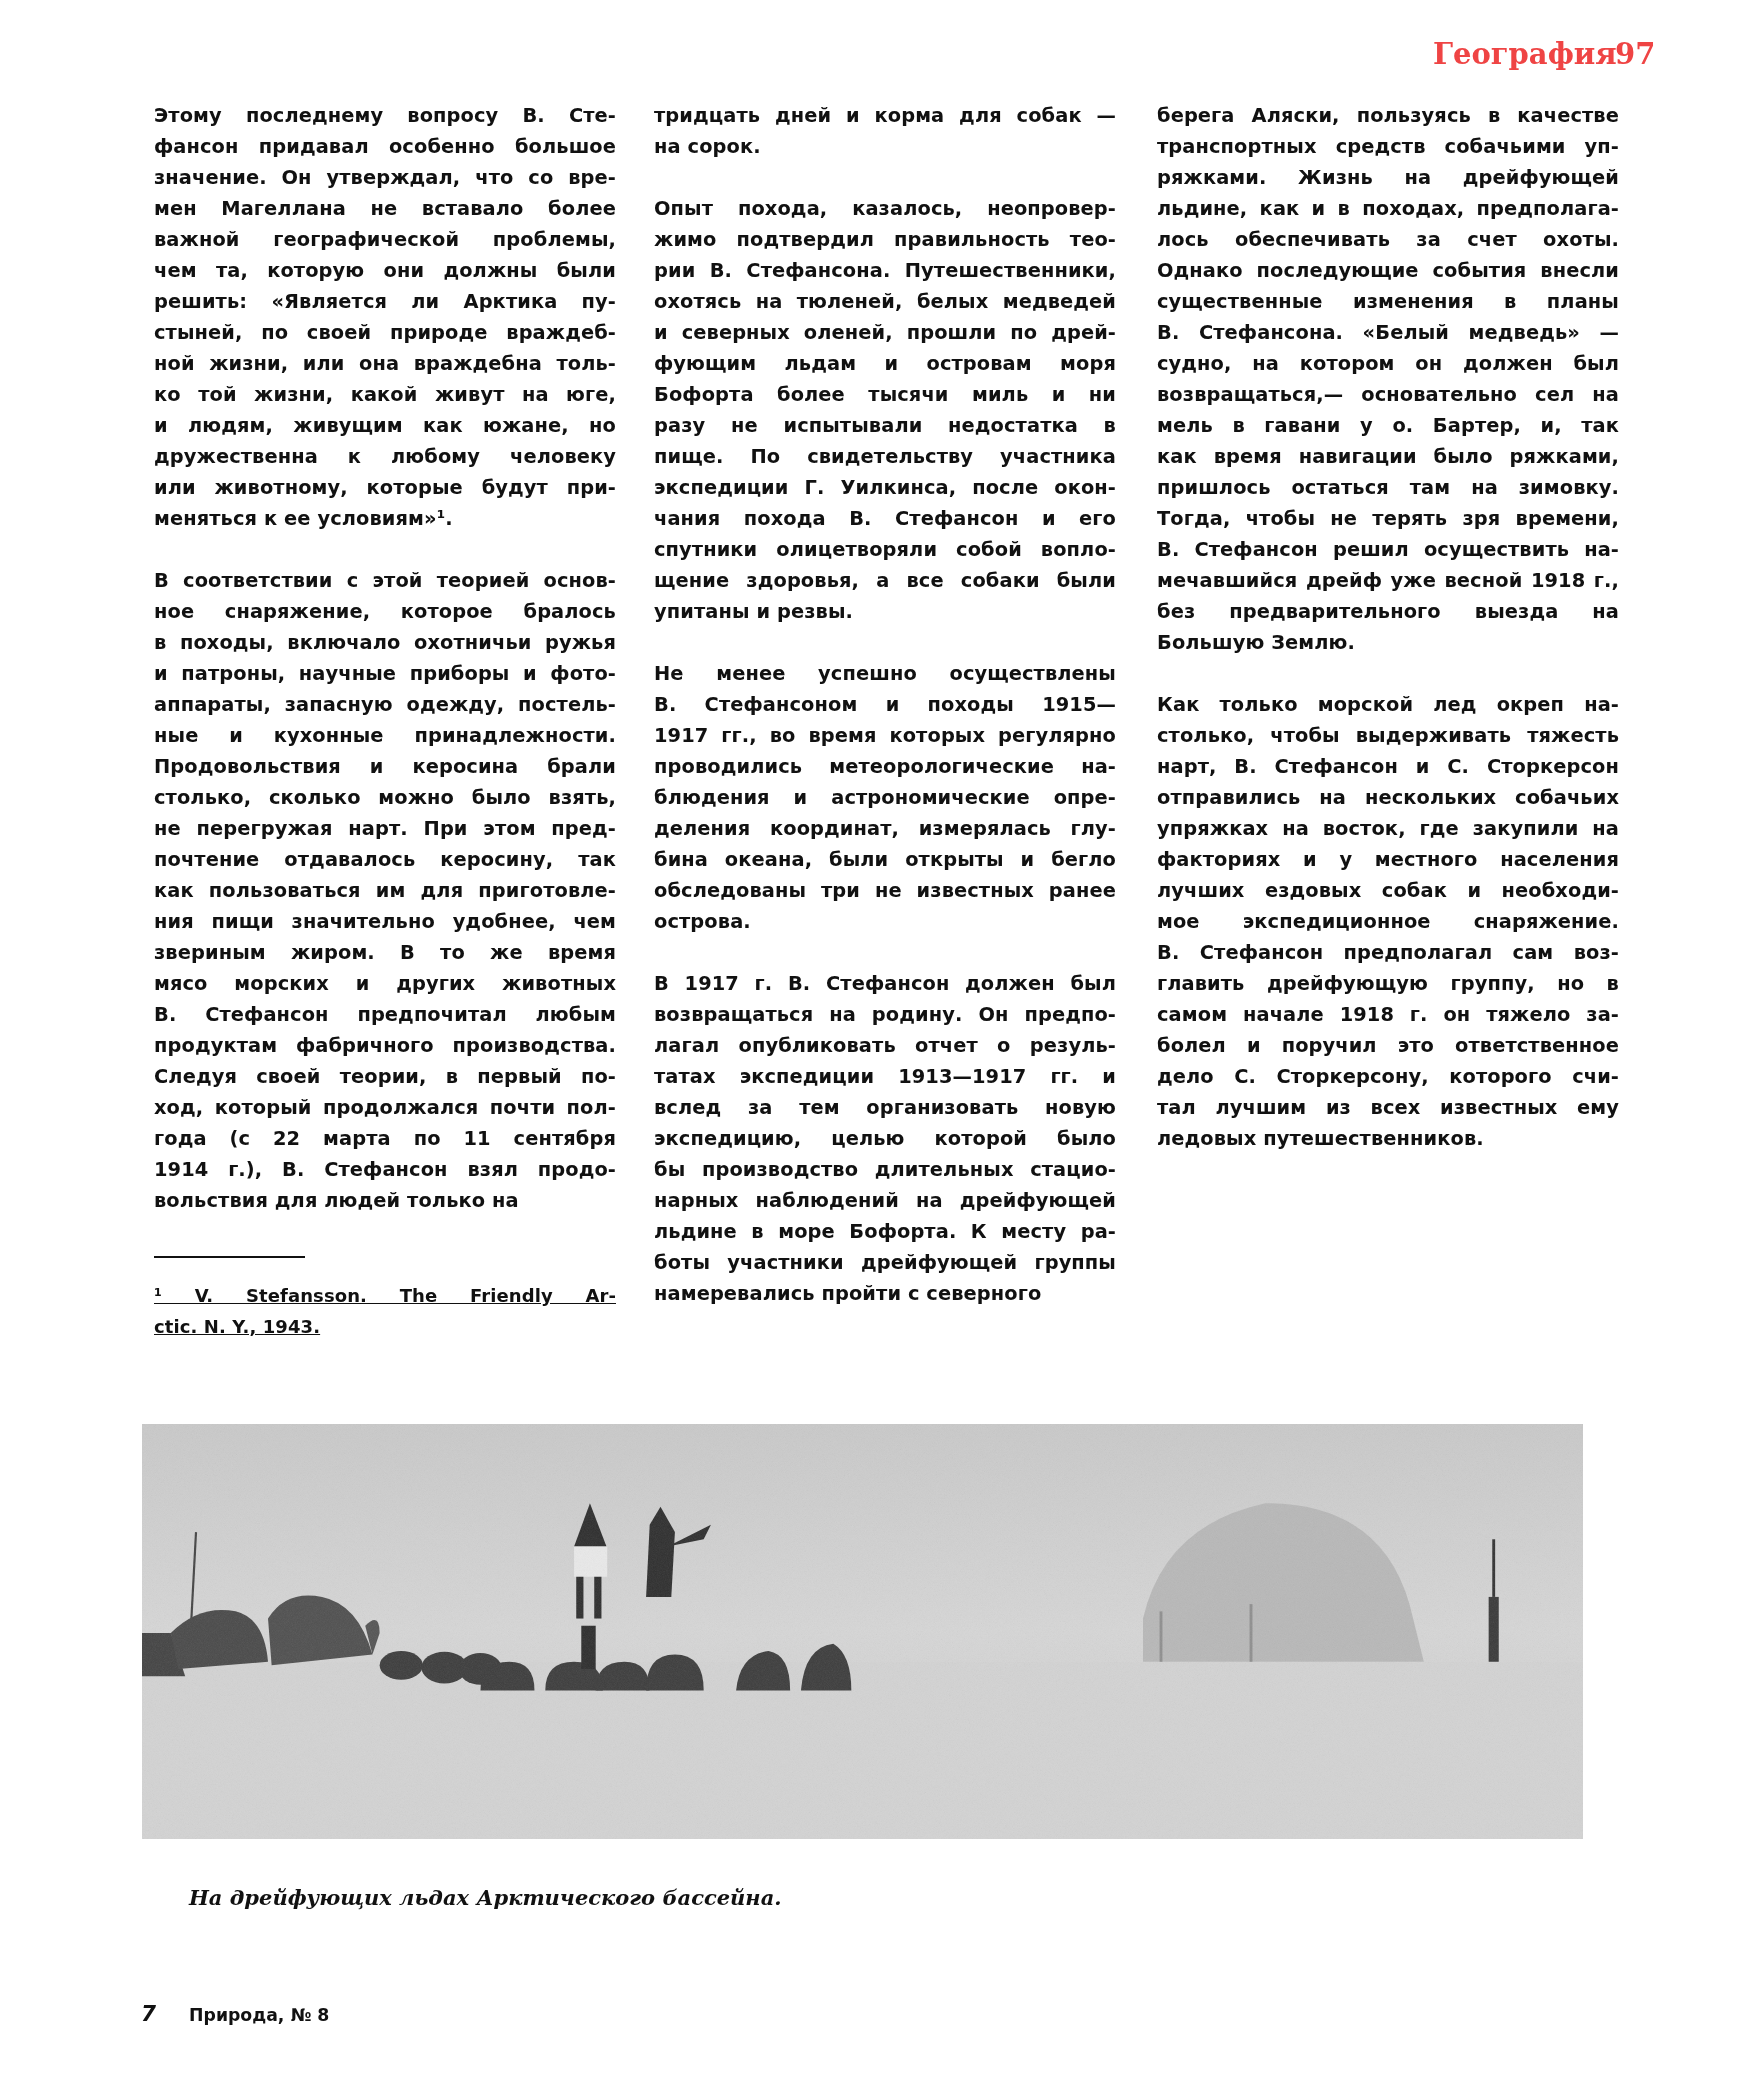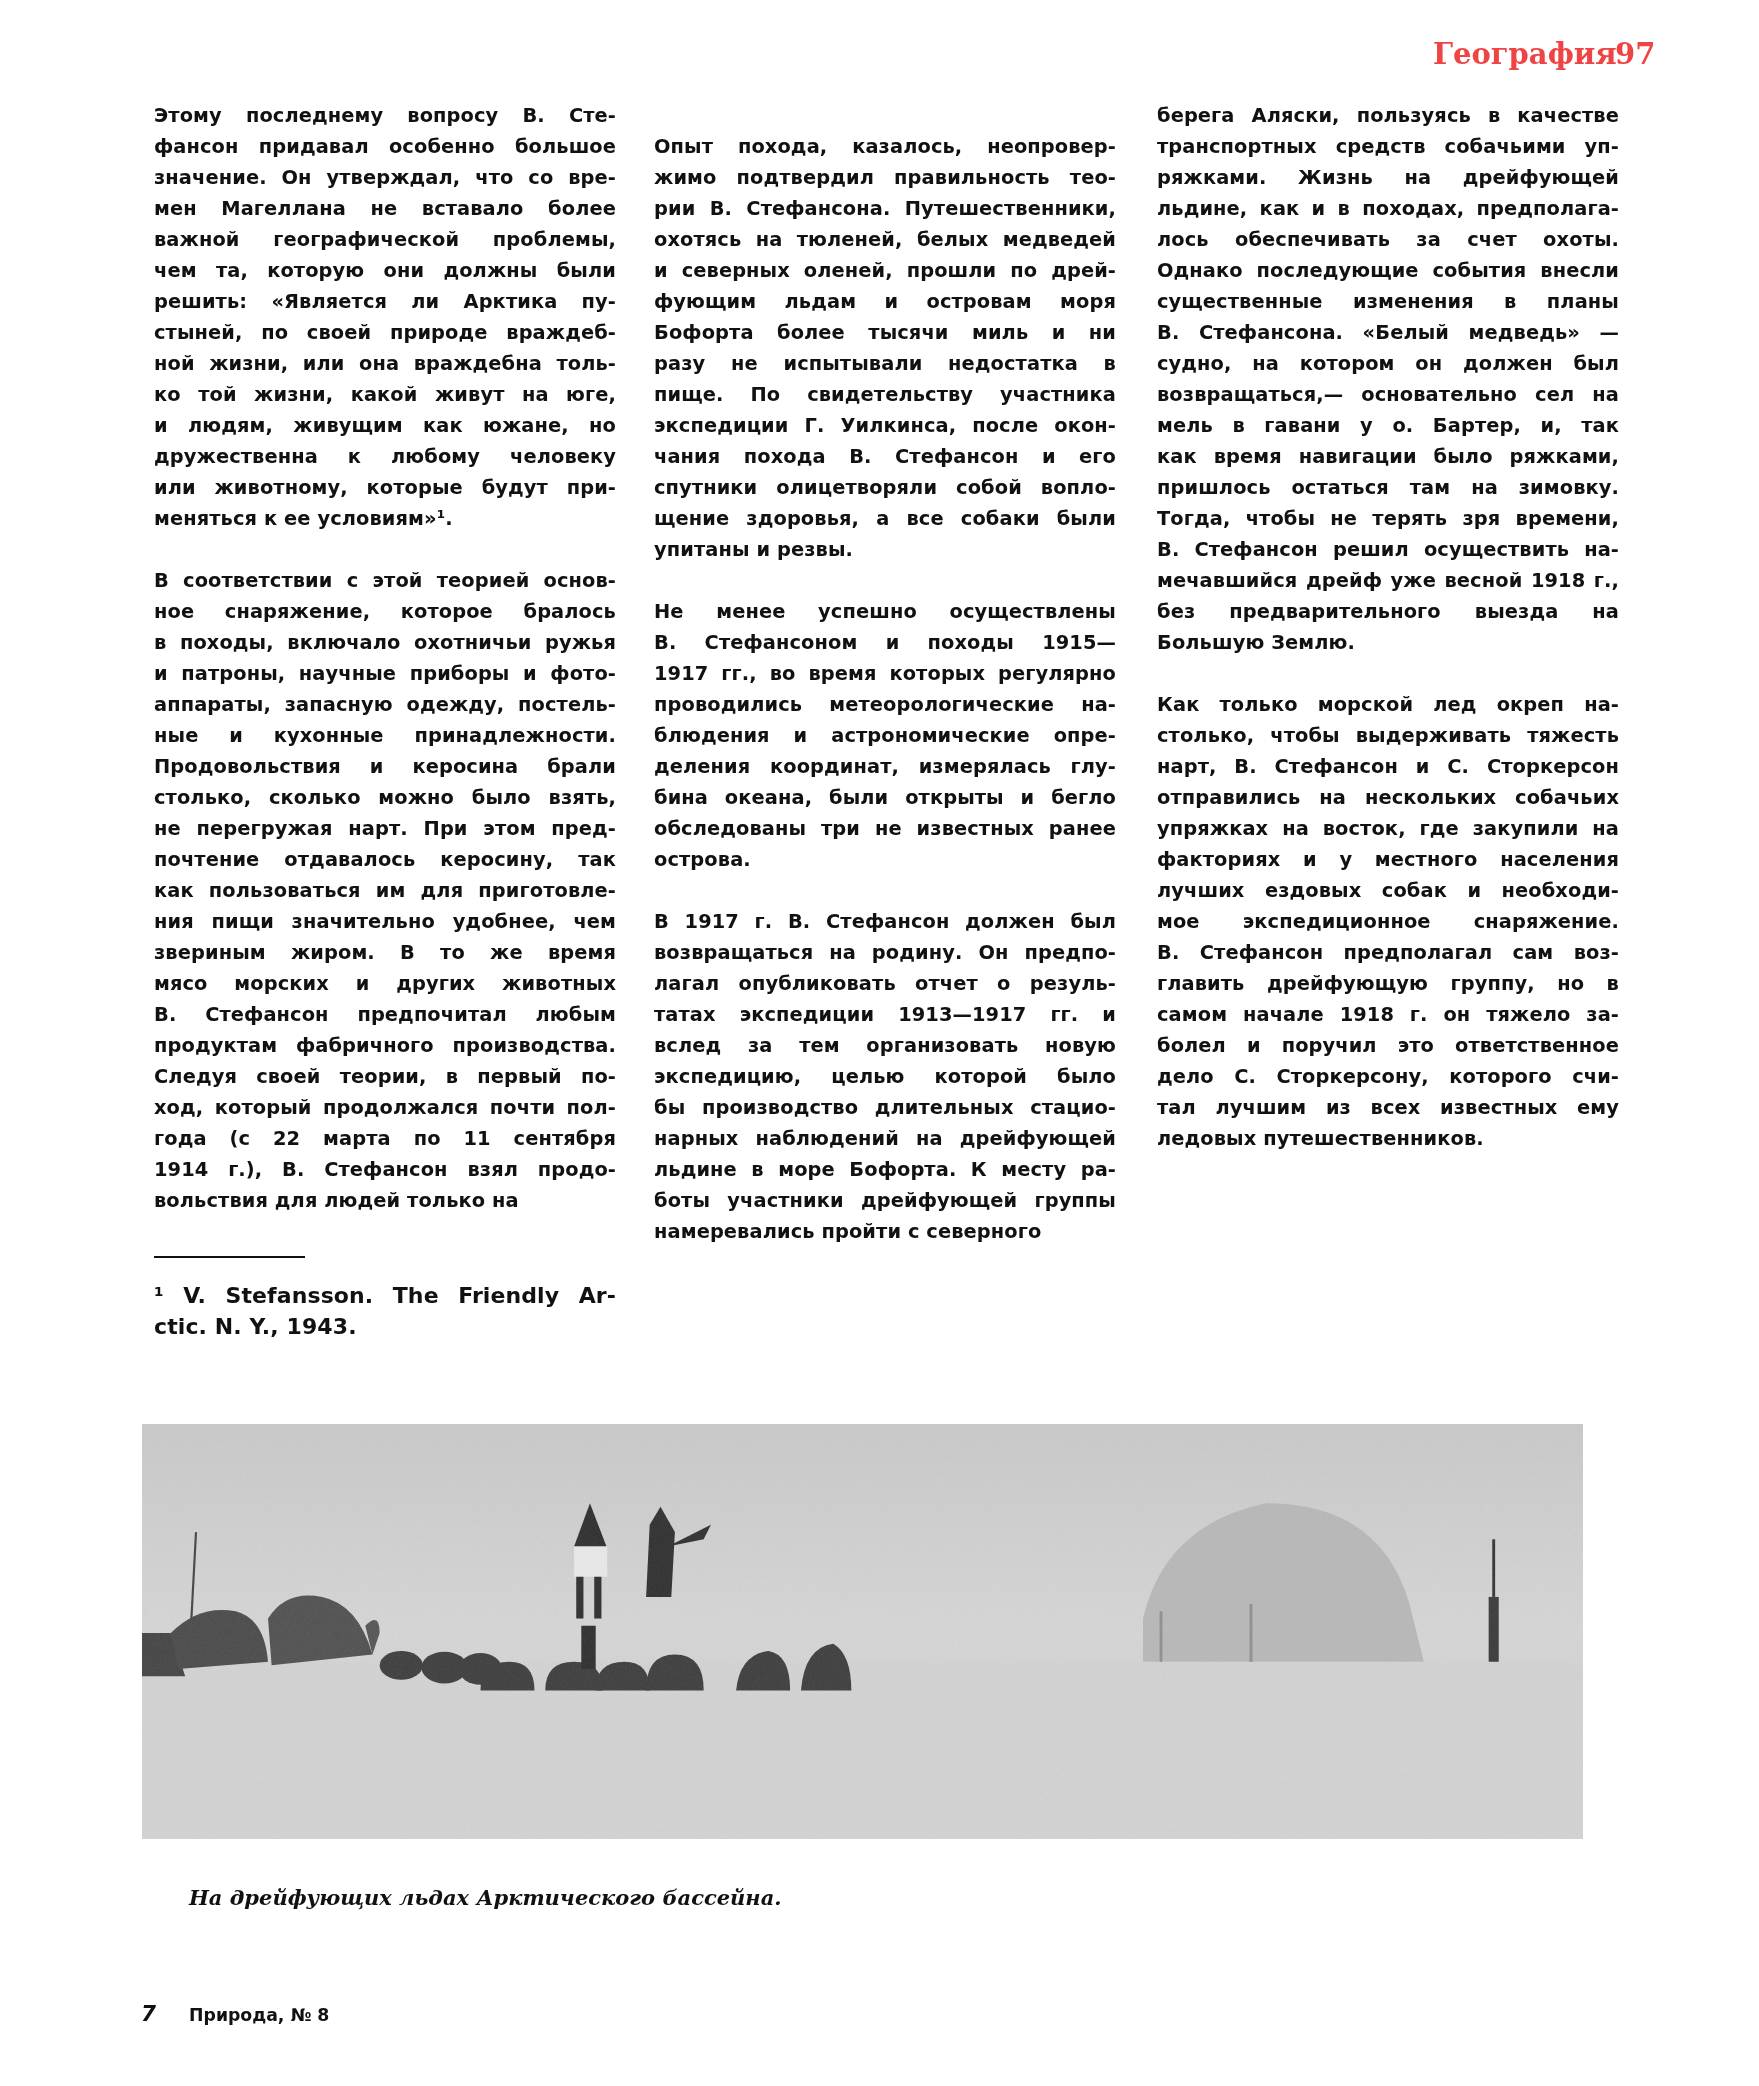--- a/index.html
+++ b/index.html
@@ -7,21 +7,21 @@
   .header { position: absolute; top: 37px; left: 1433px; font-family: "DejaVu Serif", serif; font-weight: bold; font-size: 29px; color: #ef4444; }
   .header .page-no { position: absolute; left: 182px; top: 0; }
   .col { position: absolute; top: 100px; font-family: "DejaVu Sans", sans-serif; font-weight: bold; font-size: 19.4px; line-height: 31px; letter-spacing: 0.1px; }
   .col1 { left: 154px; width: 462px; }
   .col2 { left: 654px; width: 462px; }
   .col3 { left: 1157px; width: 462px; }
   .line { display: block; white-space: nowrap; text-align: justify; text-align-last: justify; height: 31px; }
   .line.last { text-align-last: left; }
   .para-gap { height: 31px; }
   .fn-rule { width: 151px; height: 2.2px; background: #111; margin-top: 40px; margin-bottom: 21.6px; }
-  .footnote .line { font-size: 22px; }
+  .footnote .line { font-size: 18px; text-decoration: underline; }
   .photo { position: absolute; left: 142px; top: 1424px; width: 1441px; height: 415px; background: #cfcfcf; overflow: hidden; }
   .photo svg { width: 100%; height: 100%; display: block; }
   .caption { position: absolute; left: 157px; top: 1885px; font-family: "DejaVu Serif", serif; font-style: italic; font-weight: bold; font-size: 21px; color: #111; margin-left: 32px; }
   .footer { position: absolute; left: 141px; top: 2001px; font-family: "DejaVu Sans", sans-serif; font-weight: bold; font-size: 17.3px; }
   .footer .sig-no { font-size: 21.6px; margin-right: 27px; font-style: italic; }
 </style>
 </head>
 <body>
 
 <div class="header">
@@ -70,20 +70,24 @@
       <span class="line">1914 г.), В. Стефансон взял продо-</span>
       <span class="line last">вольствия для людей только на</span>
     </div>
     <div class="fn-rule"></div>
     <div class="footnote">
       <span class="line">¹ V. Stefansson. The Friendly Ar-</span>
       <span class="line last">ctic. N. Y., 1943.</span>
     </div>
   </div>
 <div class="col col2">
+    <div>
+      <span class="line">тридцать дней и корма для собак —</span>
+      <span class="line last">на сорок.</span>
+    </div>
     <div class="para-gap"></div>
     <div>
       <span class="line">Опыт похода, казалось, неопровер-</span>
       <span class="line">жимо подтвердил правильность тео-</span>
       <span class="line">рии В. Стефансона. Путешественники,</span>
       <span class="line">охотясь на тюленей, белых медведей</span>
       <span class="line">и северных оленей, прошли по дрей-</span>
       <span class="line">фующим льдам и островам моря</span>
       <span class="line">Бофорта более тысячи миль и ни</span>
       <span class="line">разу не испытывали недостатка в</span>

